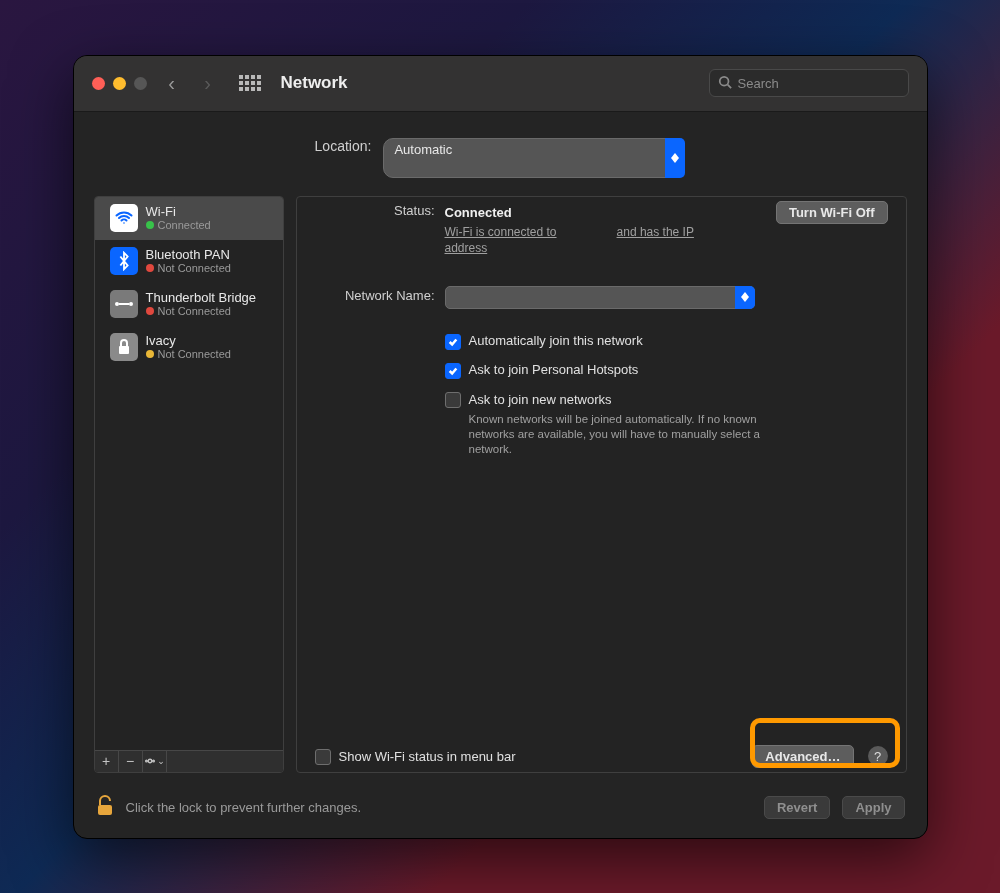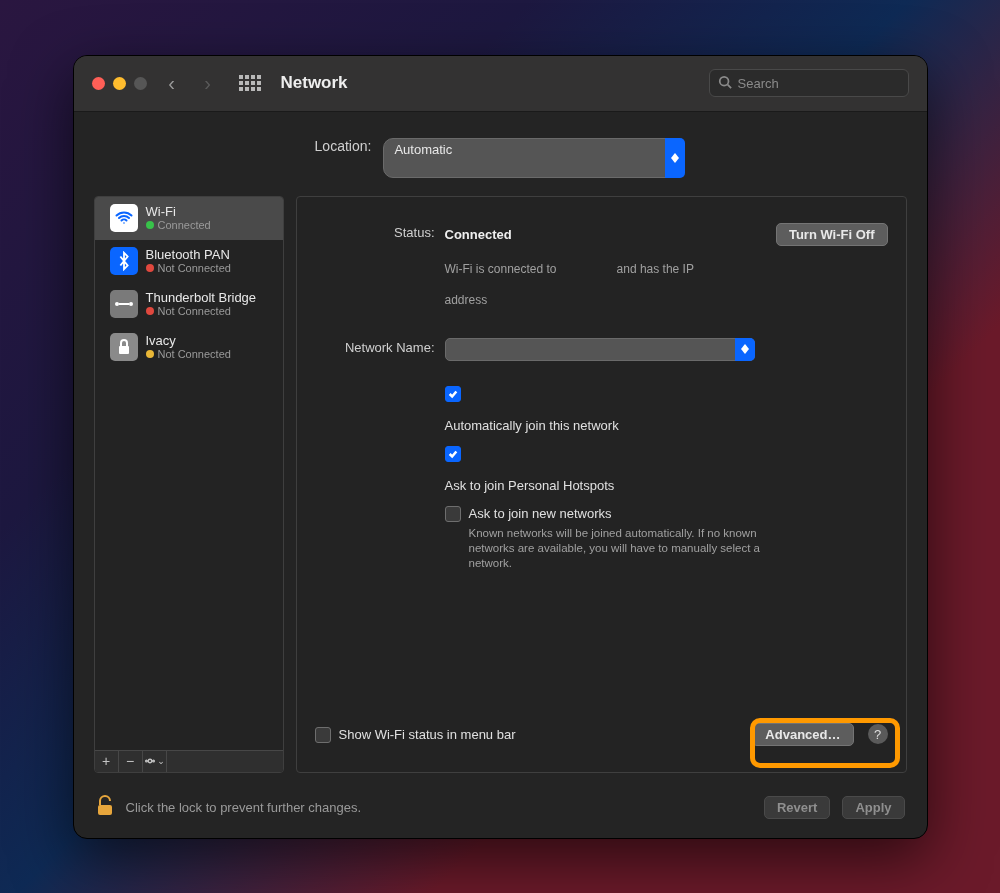--- a/index.html
+++ b/index.html
@@ -45,31 +45,31 @@
   .svc .meta .name{font-size:13px;color:#e8e8e8;line-height:15px;}
   .svc .meta .status{font-size:11px;color:#9a9a9a;display:flex;align-items:center;gap:4px;}
   .statdot{width:8px;height:8px;border-radius:50%;}
   .statdot.green{background:#38c24a;}
   .statdot.red{background:#e0483e;}
   .statdot.yellow{background:#e9b737;}
   .sidebar-foot{display:flex;align-items:center;height:22px;background:#2f2f2f;border-top:1px solid #474747;}
   .sbtn{width:24px;text-align:center;color:#c4c4c4;font-size:14px;border-right:1px solid #474747;height:100%;display:flex;align-items:center;justify-content:center;}
   .sbtn.gear svg{width:14px;height:14px;stroke:#c4c4c4;fill:none;stroke-width:1.5;}
   
-  .panel{flex:1;border:1px solid #3f3f3f;background:#232323;border-radius:4px;padding:26px 18px;display:flex;flex-direction:column;font-size:13px;color:#d0d0d0;position:relative;}
+  .panel{flex:1;border:1px solid #3f3f3f;background:#232323;border-radius:4px;padding:4px 18px;display:flex;flex-direction:column;font-size:13px;color:#d0d0d0;position:relative;}
   .row{display:flex;align-items:flex-start;gap:10px;margin-bottom:6px;}
   .row .lab{width:120px;text-align:right;color:#d0d0d0;padding-top:2px;}
   .row .val{flex:1;}
   .strong{color:#f0f0f0;font-weight:600;}
-  .desc{color:#a0a0a0;font-size:12px;line-height:16px;margin-top:15px;}
+  .desc{color:#a0a0a0;font-size:12px;line-height:16px;margin-top:0;text-decoration:underline;}
   .btn{background:#5d5d5d;border:1px solid #747474;border-radius:5px;color:#e8e8e8;font-size:13px;padding:3px 12px;display:inline-block;font-weight:bold;}
   .btn.dim{color:#8f8f8f;border-color:#4a4a4a;background:#3a3a3a;pointer-events:none;}
   .netselect{position:relative;width:310px;}
   .netselect .sel{background:#555;border:1px solid #6a6a6a;border-radius:5px;height:23px;padding:0 24px 0 8px;}
-  .chk-row{display:flex;align-items:flex-start;gap:16px;margin-bottom:12px;flex-direction:column;}
+  .chk-row{display:flex;align-items:flex-start;gap:8px;margin-bottom:12px;}
   .chk{width:16px;height:16px;border-radius:3px;border:1px solid #6e6e6e;background:#3a3a3a;flex-shrink:0;display:flex;align-items:center;justify-content:center;margin-top:1px;}
   .chk.on{background:#0a66ff;border-color:#0a66ff;}
   .chk.on svg{width:10px;height:10px;stroke:#fff;stroke-width:3;fill:none;}
   .chk-label{color:#e0e0e0;}
   .chk-note{color:#a0a0a0;font-size:11.5px;line-height:15px;margin-top:4px;max-width:300px;}
   .panel-foot{margin-top:auto;display:flex;align-items:center;gap:8px;padding-top:14px;}
   .highlight{position:absolute;right:6px;bottom:4px;width:150px;height:50px;border:5px solid #ff9900;border-radius:10px;pointer-events:none;}
   .qmark{width:20px;height:20px;border-radius:50%;background:#5a5a5a;color:#ddd;display:inline-flex;align-items:center;justify-content:center;font-size:13px;margin-left:6px;}
   
   .win-footer{display:flex;align-items:center;gap:12px;padding:12px 22px 18px;color:#9a9a9a;font-size:13px;}

